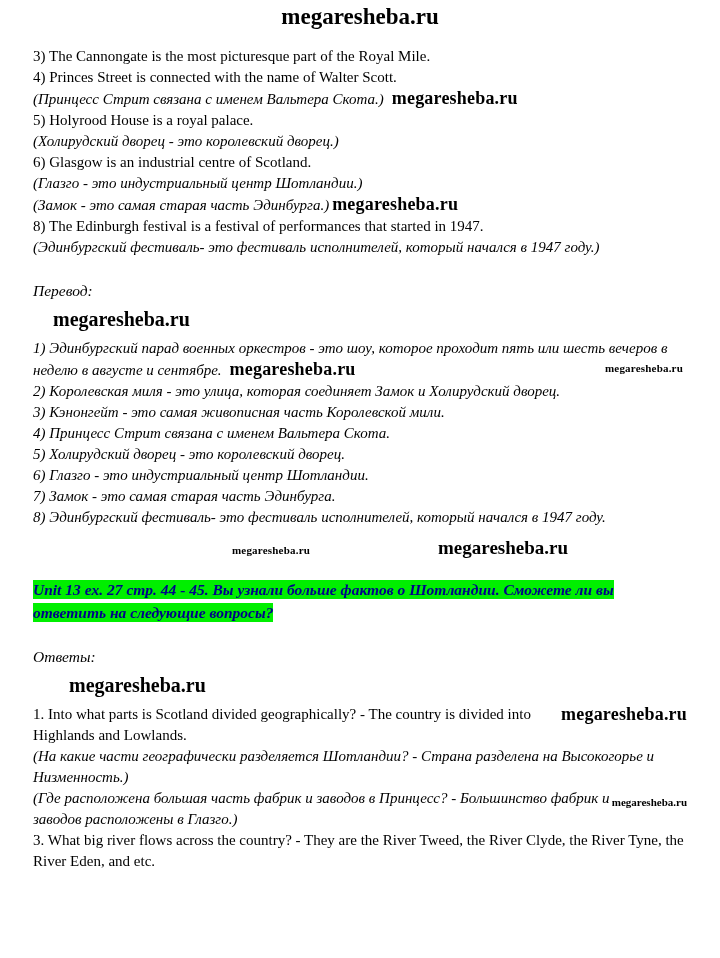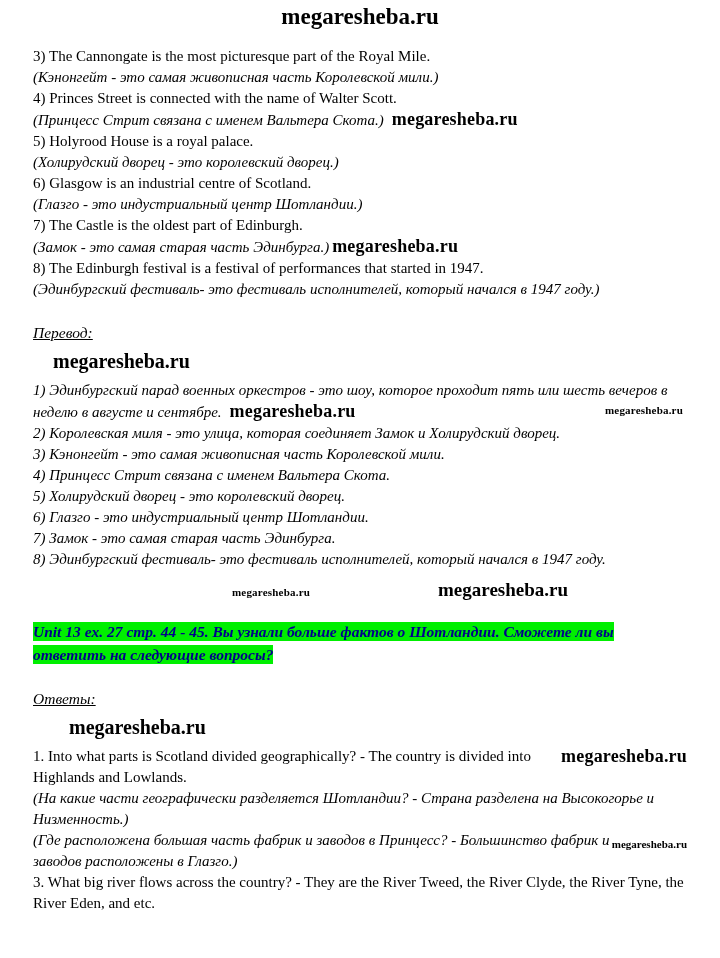--- a/index.html
+++ b/index.html
@@ -7,49 +7,47 @@
   .page{width:720px;min-height:958px;box-sizing:border-box;padding:2px 33px 6px 33px;position:relative;}
   p{margin:0;font-size:15px;line-height:21px;}
   .en{font-style:normal;}
   .ru{font-style:italic;}
   .top-title{font-family:"Liberation Serif", serif;font-weight:bold;font-size:23px;text-align:center;margin:2px 0 16px 0;}
   .wm-inline{font-weight:bold;font-style:normal;font-size:18px;margin-left:8px;letter-spacing:0.2px;}
   .wm-small{font-weight:bold;font-style:normal;font-size:11px;letter-spacing:0.2px;}
   .wm-line{font-weight:bold;font-size:20px;margin:5px 0 6px 20px;line-height:26px;}
   .wm-row{margin:8px 0 2px 80px;line-height:24px;text-align:center;}
   .wm-row .wm-mid-bold{font-weight:bold;font-size:19px;margin-left:128px;}
-  .heading{font-style:italic;text-decoration:underline;margin-top:22px;font-size:15.5px;}
+  .heading{font-style:italic;margin-top:22px;font-size:15.5px;}
   .task{margin:16px 0 0 0;}
   .task .hl{background:#00ef00;color:#00008b;font-weight:bold;font-style:italic;font-size:15.5px;line-height:23px;padding:1px 0;}
   .rel{position:relative;font-family:Liberation Serif, serif;}
   .abs-right-bottom{position:absolute;right:4px;bottom:2px;}
   .float-right-wm{float:right;font-weight:bold;font-style:normal;font-size:18px;letter-spacing:0.2px;}
   .float-right-wm-sm{float:right;font-weight:bold;font-style:normal;font-size:11px;margin-top:4px;}
 </style>
 </head>
 <body>
 
 <div class="page">
 
   <div class="top-title">megaresheba.ru</div>
 
   <div>
     <p class="en">3) The Cannongate is the most picturesque part of the Royal Mile.</p>
-    <p class="ru">(Кэнонгейт - это самая живописная часть Королевской мили.)</p>
 
     <p class="en">4) Princes Street is connected with the name of Walter Scott.</p>
     <p class="ru"><span>(Принцесс Стрит связана с именем Вальтера Скота.)</span><span class="wm-inline">megaresheba.ru</span></p>
 
     <p class="en">5) Holyrood House is a royal palace.</p>
     <p class="ru">(Холирудский дворец - это королевский дворец.)</p>
 
     <p class="en">6) Glasgow is an industrial centre of Scotland.</p>
     <p class="ru">(Глазго - это индустриальный центр Шотландии.)</p>
 
-    <p class="en">7) The Castle is the oldest part of Edinburgh.</p>
     <p class="ru"><span>(Замок - это самая старая часть Эдинбурга.)</span><span class="wm-inline" style="margin-left:3px;">megaresheba.ru</span></p>
 
     <p class="en">8) The Edinburgh festival is a festival of performances that started in 1947.</p>
     <p class="ru">(Эдинбургский фестиваль- это фестиваль исполнителей, который начался в 1947 году.)</p>
   </div>
 
   <p class="heading">Перевод:</p>
   <div class="wm-line">megaresheba.ru</div>
 
   <div>

